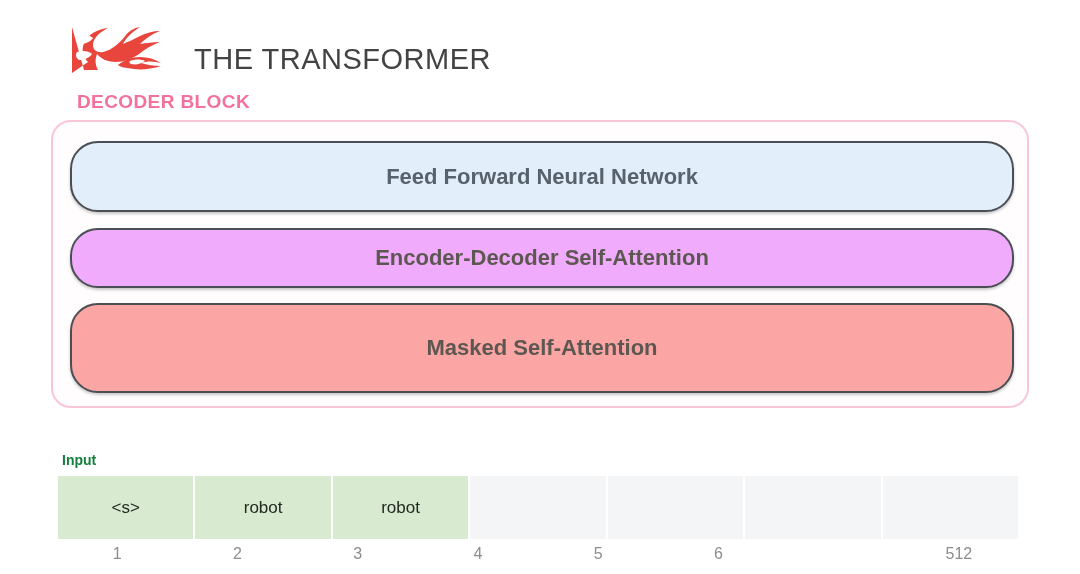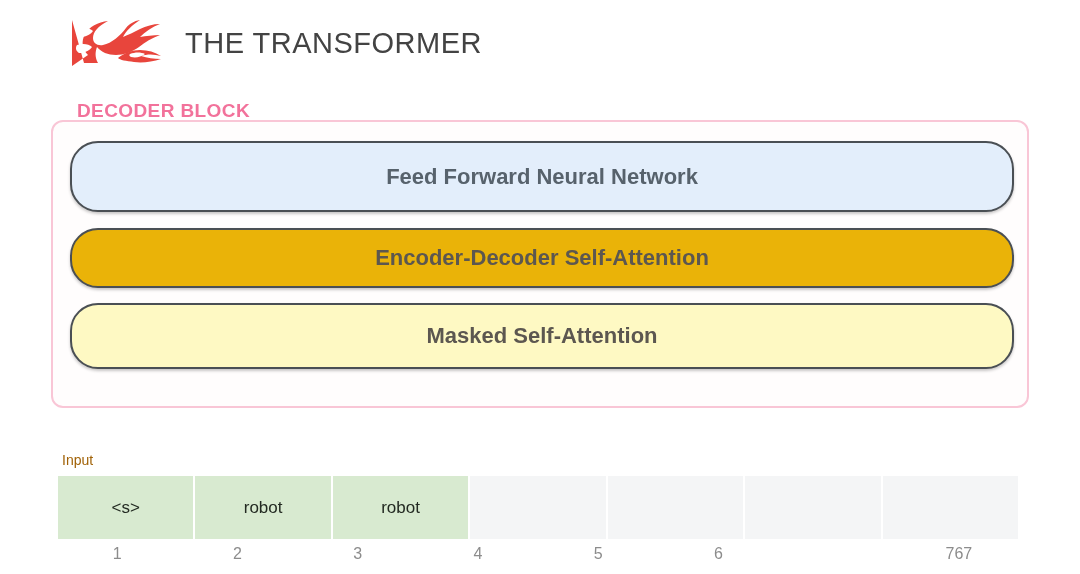--- a/index.html
+++ b/index.html
@@ -16,55 +16,55 @@
     -webkit-font-smoothing: antialiased;
   }
 
   
   #header {
     position: absolute;
     left: 68px;
     top: 10px;
     height: 66px;
     display: flex;
-    align-items: center;
-    gap: 17px;
+    align-items: flex-end;
+    gap: 26px;
   }
   #flame-logo {
     width: 100px;
     height: 52px;
     display: block;
   }
   #app-title {
     font-size: 29px;
     letter-spacing: 0.5px;
     color: #434343;
     font-weight: 400;
     white-space: nowrap;
   }
 
   
   #decoder-label {
     position: absolute;
     left: 77px;
-    top: 100px;
+    top: 91px;
     font-size: 19px;
     font-weight: bold;
     color: #f2729b;
     letter-spacing: 0.4px;
   }
   #decoder-block {
     position: absolute;
     left: 51px;
     top: 120px;
     width: 978px;
     height: 288px;
     box-sizing: border-box;
     border: 2px solid #f9c6d6;
-    border-radius: 12px;
+    border-radius: 20px;
     background: #fffdfd;
   }
 
   .layer-box {
     position: absolute;
     left: 17px;
     width: 944px;
     box-sizing: border-box;
     border: 2.5px solid #4a4f54;
     border-radius: 28px;
@@ -78,36 +78,36 @@
   }
   #layer-ffnn {
     top: 19px;
     height: 71px;
     background: #e3eefb;
     color: #57626c;
   }
   #layer-encdec {
     top: 106px;
     height: 60px;
-    background: #eab308;
+    background: #f0abfc;
   }
   #layer-masked {
     top: 181px;
-    height: 66px;
-    background: #fef9c3;
+    height: 90px;
+    background: #fca5a5;
   }
 
   
   #input-label {
     position: absolute;
     left: 62px;
     top: 452px;
     font-size: 14px;
-    font-weight: normal;
-    color: #a16207;
+    font-weight: bold;
+    color: #15803d;
   }
   #input-cells {
     position: absolute;
     left: 58px;
     top: 476px;
     width: 960px;
     height: 63px;
     display: flex;
   }
   .input-cell {
@@ -177,14 +177,14 @@
 </div>
 
 <div id="input-indices">
   <div class="index-cell">1</div>
   <div class="index-cell">2</div>
   <div class="index-cell">3</div>
   <div class="index-cell">4</div>
   <div class="index-cell">5</div>
   <div class="index-cell">6</div>
   <div class="index-cell"></div>
-  <div class="index-cell">767</div>
+  <div class="index-cell">512</div>
 </div>
 
 </body></html>

